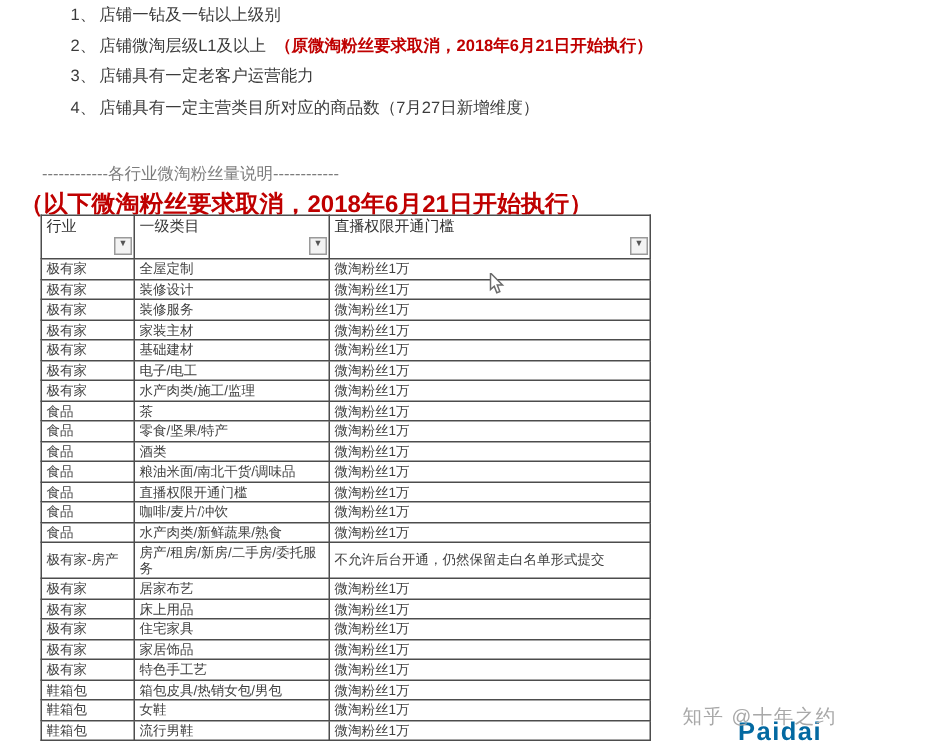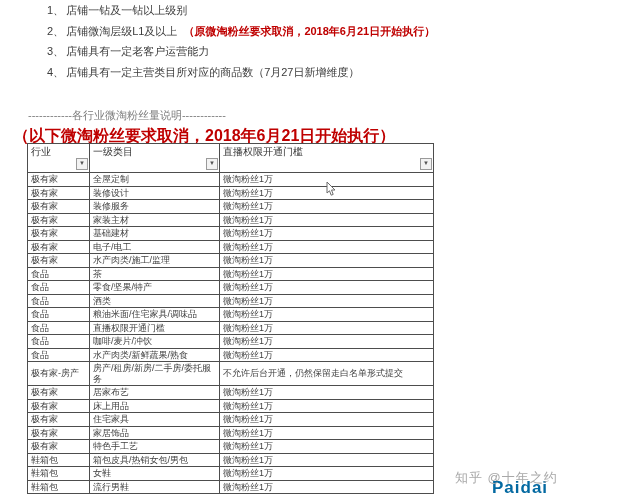--- a/index.html
+++ b/index.html
@@ -125,21 +125,21 @@
           <td>零食/坚果/特产</td>
           <td>微淘粉丝1万</td>
         </tr>
         <tr>
           <td>食品</td>
           <td>酒类</td>
           <td>微淘粉丝1万</td>
         </tr>
         <tr>
           <td>食品</td>
-          <td>粮油米面/住宅家具/调味品</td>
+          <td>粮油米面/南北干货/调味品</td>
           <td>微淘粉丝1万</td>
         </tr>
         <tr>
           <td>食品</td>
           <td>直播权限开通门槛</td>
           <td>微淘粉丝1万</td>
         </tr>
         <tr>
           <td>食品</td>
           <td>咖啡/麦片/冲饮</td>

